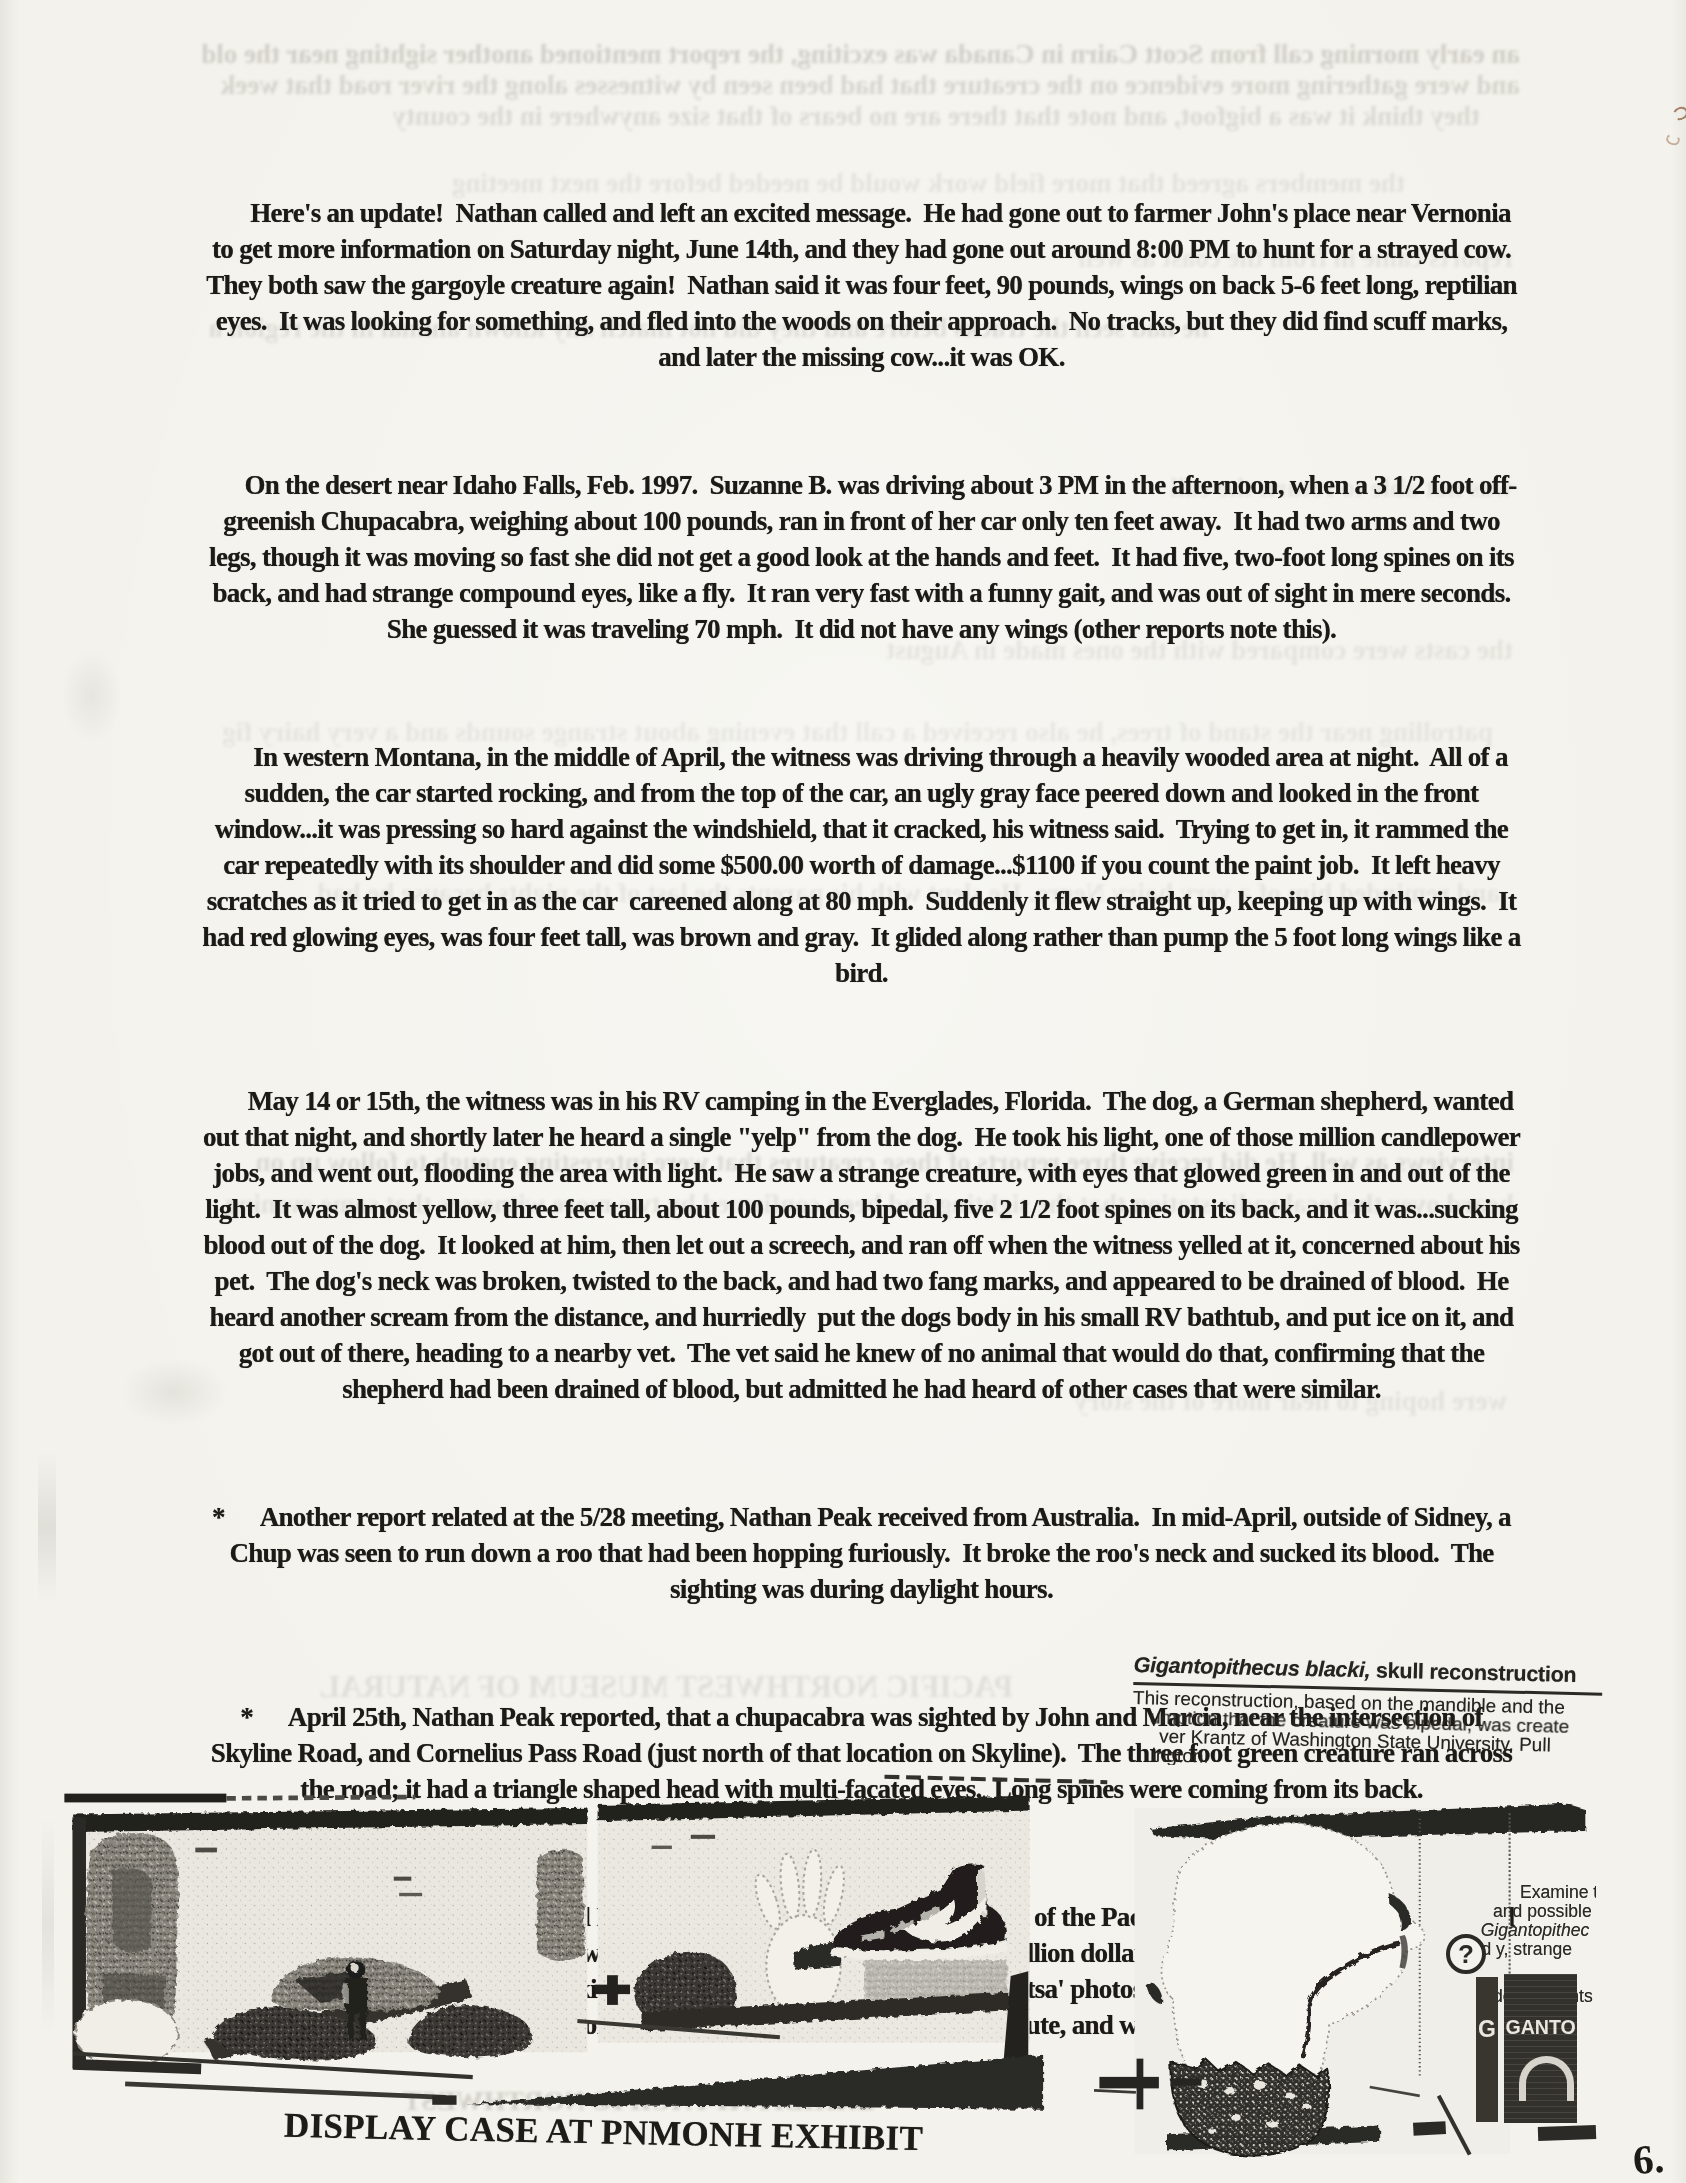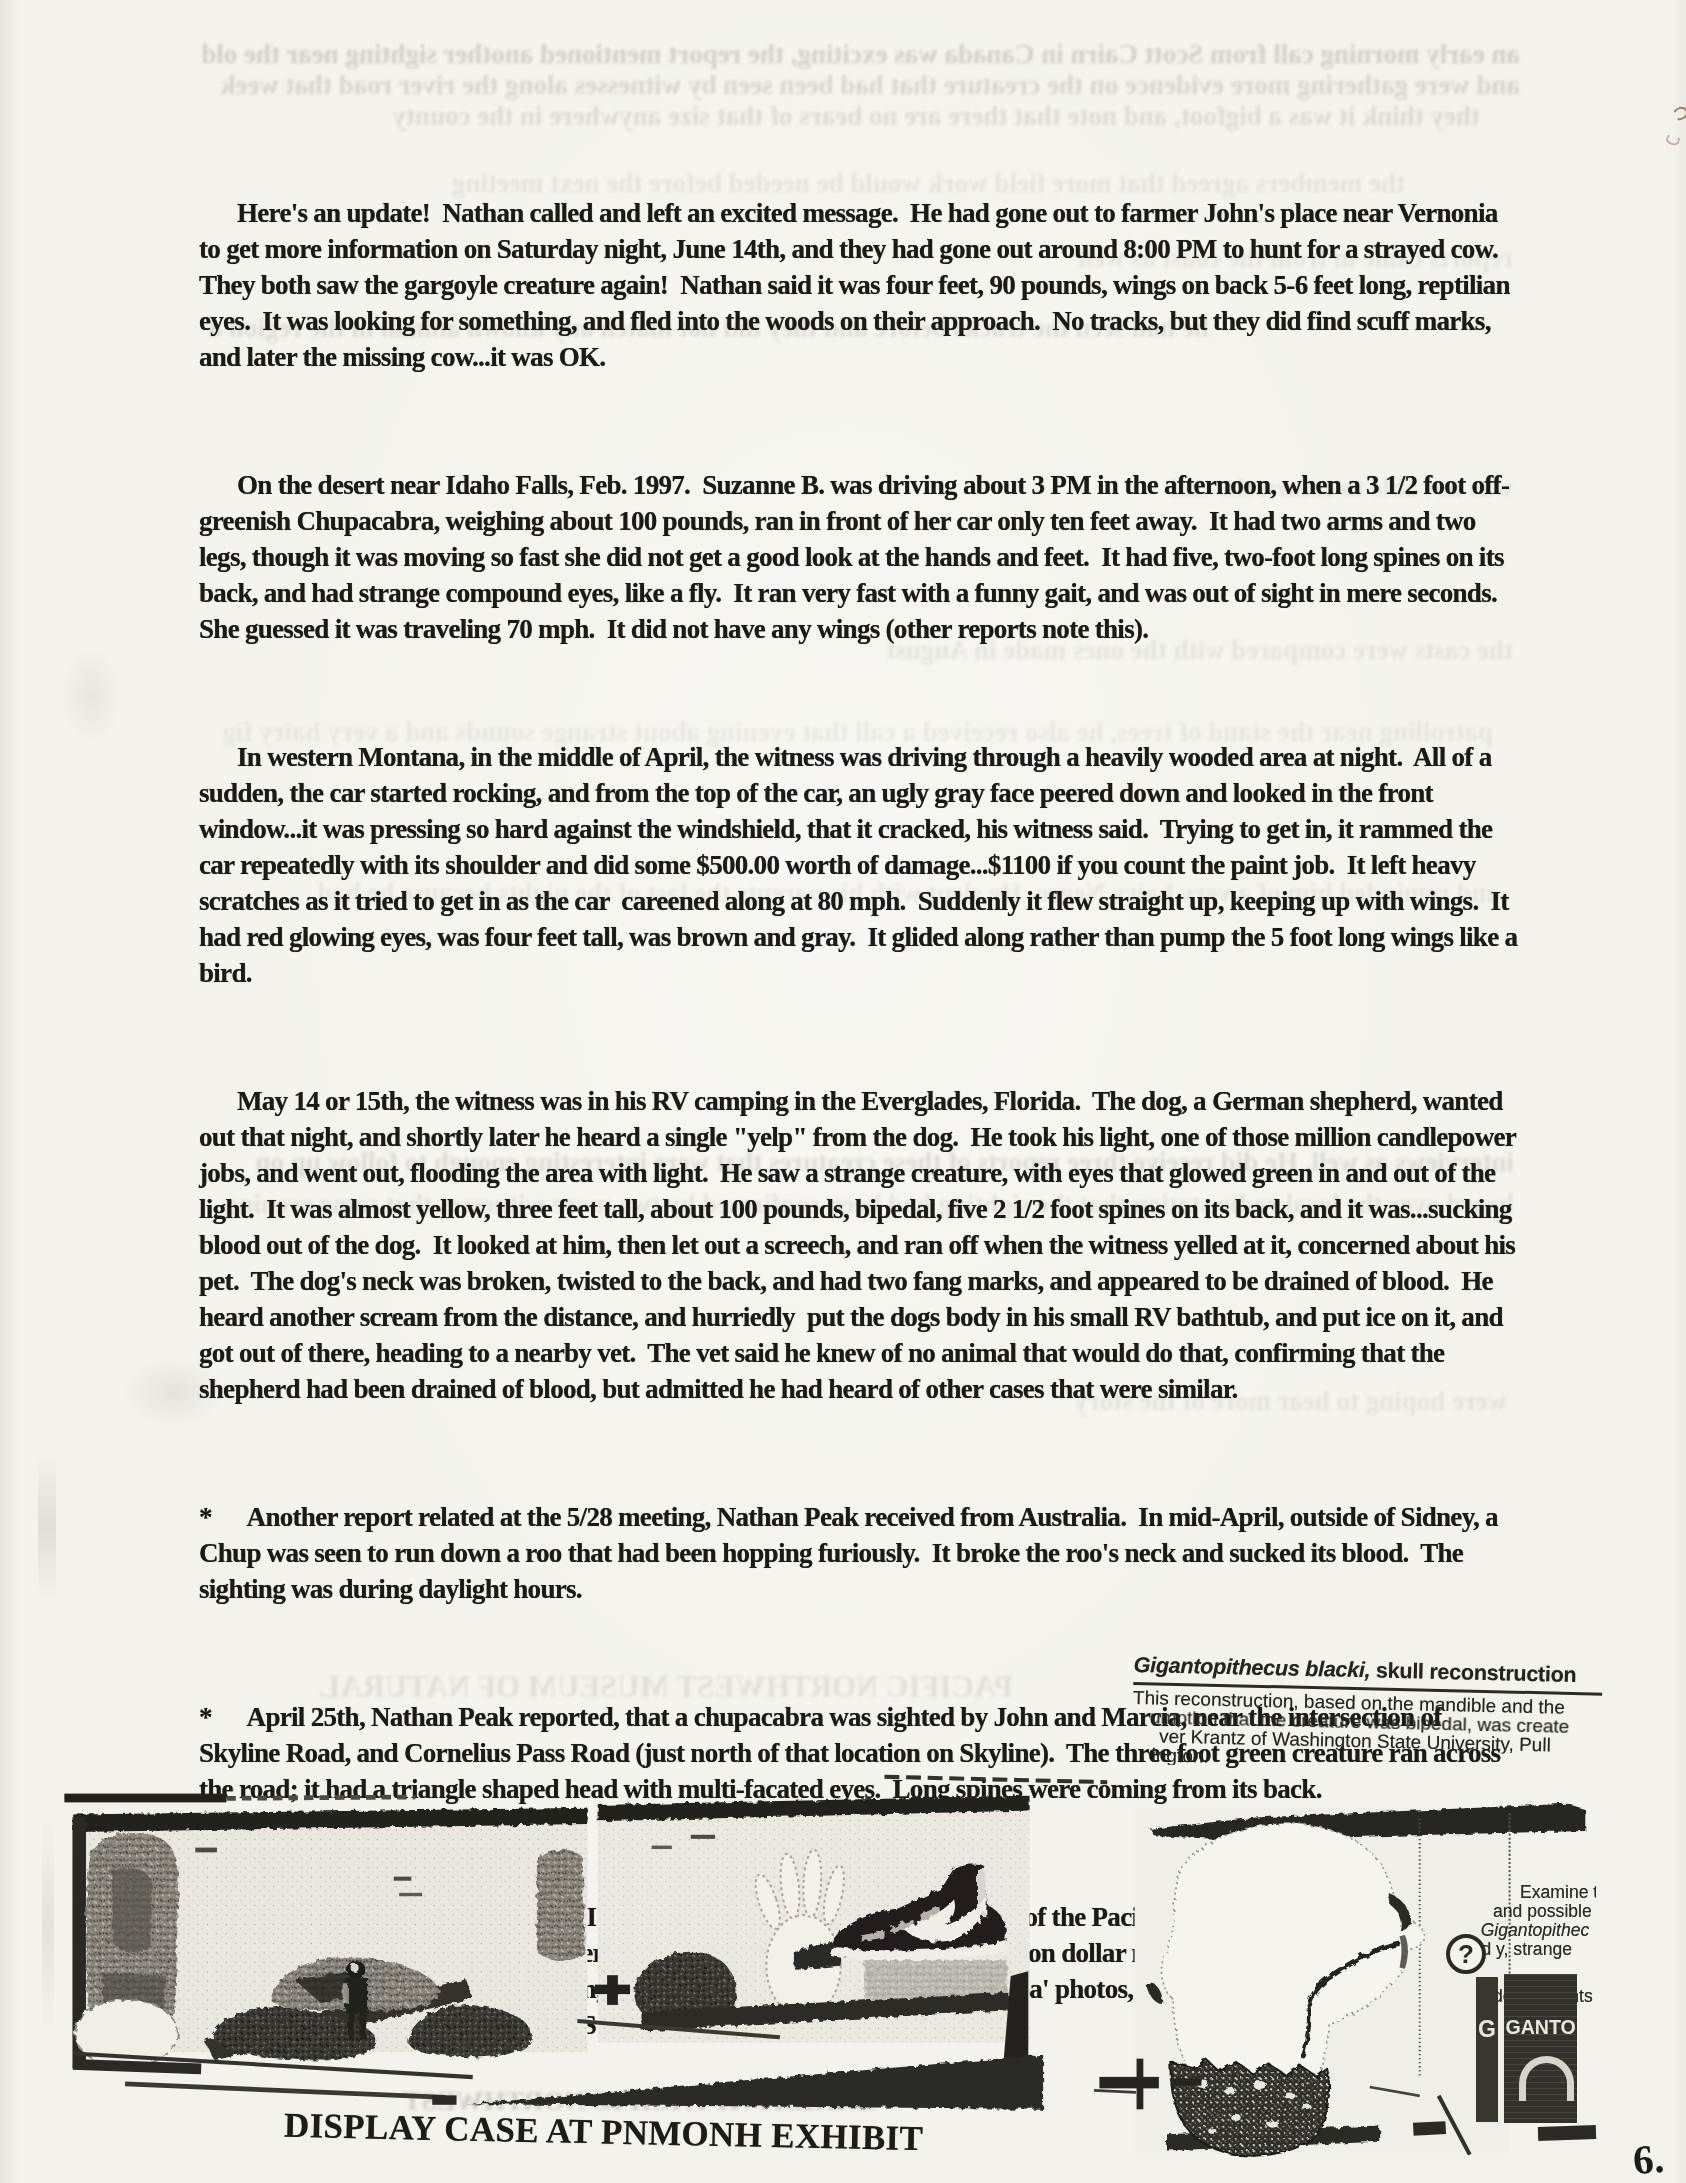--- a/index.html
+++ b/index.html
@@ -12,20 +12,21 @@
       linear-gradient(270deg, rgba(120,115,105,.07), rgba(0,0,0,0) 15px);
     overflow:hidden;
     font-family:"Liberation Serif", serif;
   }
   
   .bodytext{
     position:absolute; left:199px; top:123px; width:1325px;
     font-size:27px; font-weight:700; line-height:36px; letter-spacing:-0.7px;
     color:#1c1a17; white-space:pre-wrap;
     text-shadow:0 0 0.7px rgba(28,26,23,.55), 0.3px 0.3px 0 rgba(28,26,23,.25);
+    text-align:center;
   }
   .bodytext p{margin:0 0 20px 0;}
   .bodytext p.indent{text-indent:38px;}
   .bullet{display:inline;}
   
   .gl{
     position:absolute; transform:scaleX(-1); filter:blur(1.4px);
     color:#6b675d; font-weight:700; font-size:27px; white-space:nowrap; overflow:hidden;
     font-family:"Liberation Serif", serif; pointer-events:none;
   }

